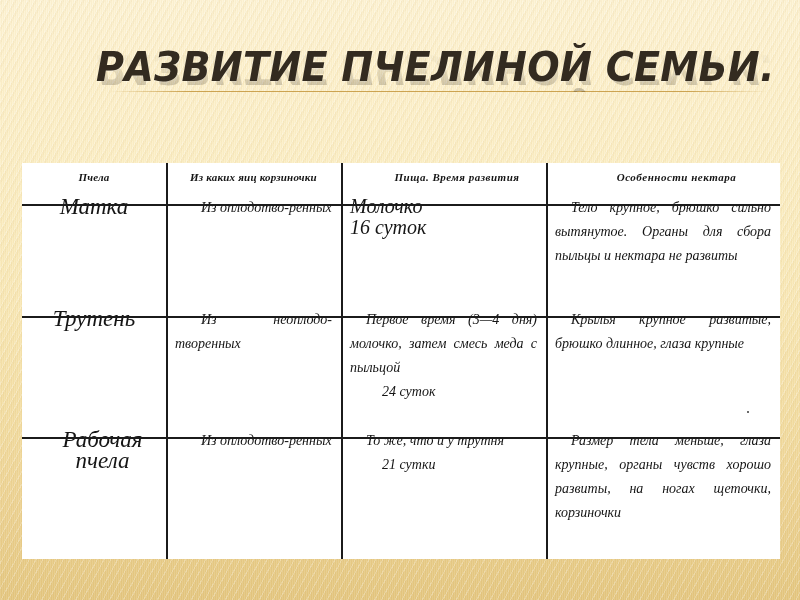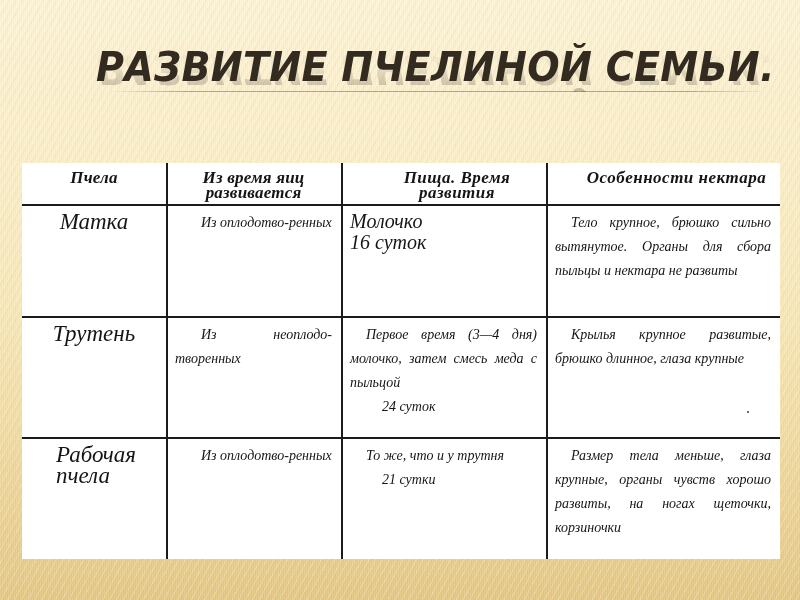--- a/index.html
+++ b/index.html
@@ -165,41 +165,41 @@
     width: 758px;
     background: #1b1b1b;
   }
   .hrule.h1 { top: 41px;  height: 2.4px; }
   .hrule.h2 { top: 153px; height: 2.4px; }
   .hrule.h3 { top: 274px; height: 2.4px; }
 
   
   .hdr-cell {
     text-align: center;
-    font-size: 17px;
+    font-size: 11px;
     line-height: 15px;
     font-weight: 700;
     letter-spacing: .2px;
     padding-top: 9px;
   }
   .hdr-cell.wide { letter-spacing: .5px; padding-left: 36px; }
 
   
   .cell {
     font-size: 20px;
     line-height: 20.5px;
   }
   .cell-name {
     text-align: center;
     font-size: 23px;
     line-height: 21px;
   }
   .cell-name.two-line {
-    text-align: left;
-    padding-left: 34px;
+    text-align: center;
+    padding-left: 26px;
   }
   .cell-just {
     text-align: justify;
     text-align-last: left;
     font-size: 14px;
     line-height: 24px;
   }
   .cell-just.indent1 { text-indent: 16px; margin-top: 30px; }
   .cell-just.indent2 { text-indent: 26px; }
   .cell-center-ish {
@@ -242,21 +242,21 @@
     <table class="bee-table">
       <colgroup>
         <col class="c1">
           <col class="c2">
           <col class="c3">
           <col class="c4">
       </colgroup>
       <thead>
         <tr>
           <th class="hdr-cell">Пчела</th>
-          <th class="hdr-cell">Из время яиц развивается</th>
+          <th class="hdr-cell">Из каких яиц корзиночки</th>
           <th class="hdr-cell wide">Пища. Время развития</th>
           <th class="hdr-cell wide">Особенности нектара</th>
         </tr>
       </thead>
       <tbody>
 
         <tr class="r1h">
           <td class="cell cell-name">Матка</td>
           <td class="cell cell-just indent2">Из оплодотво-ренных</td>
           <td class="cell cell-center-ish">

